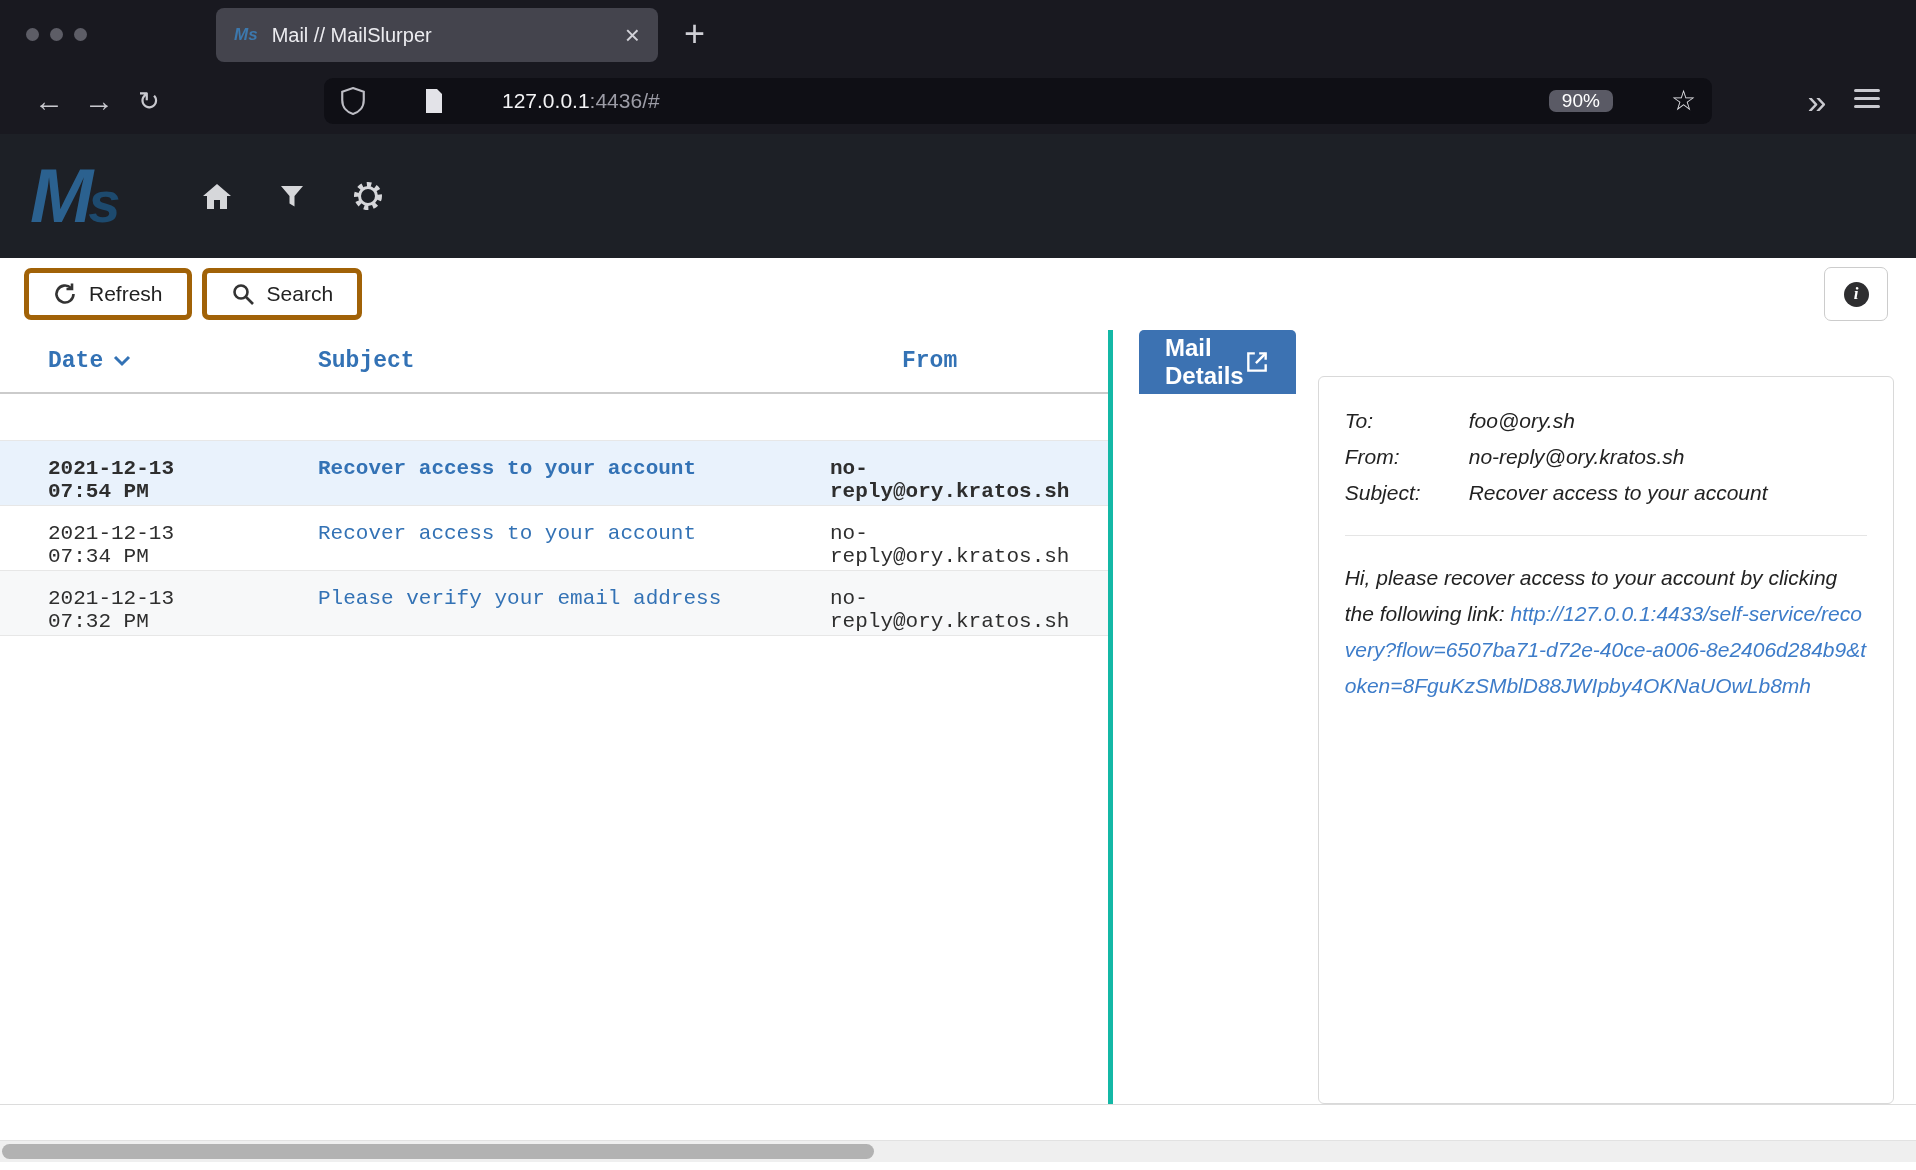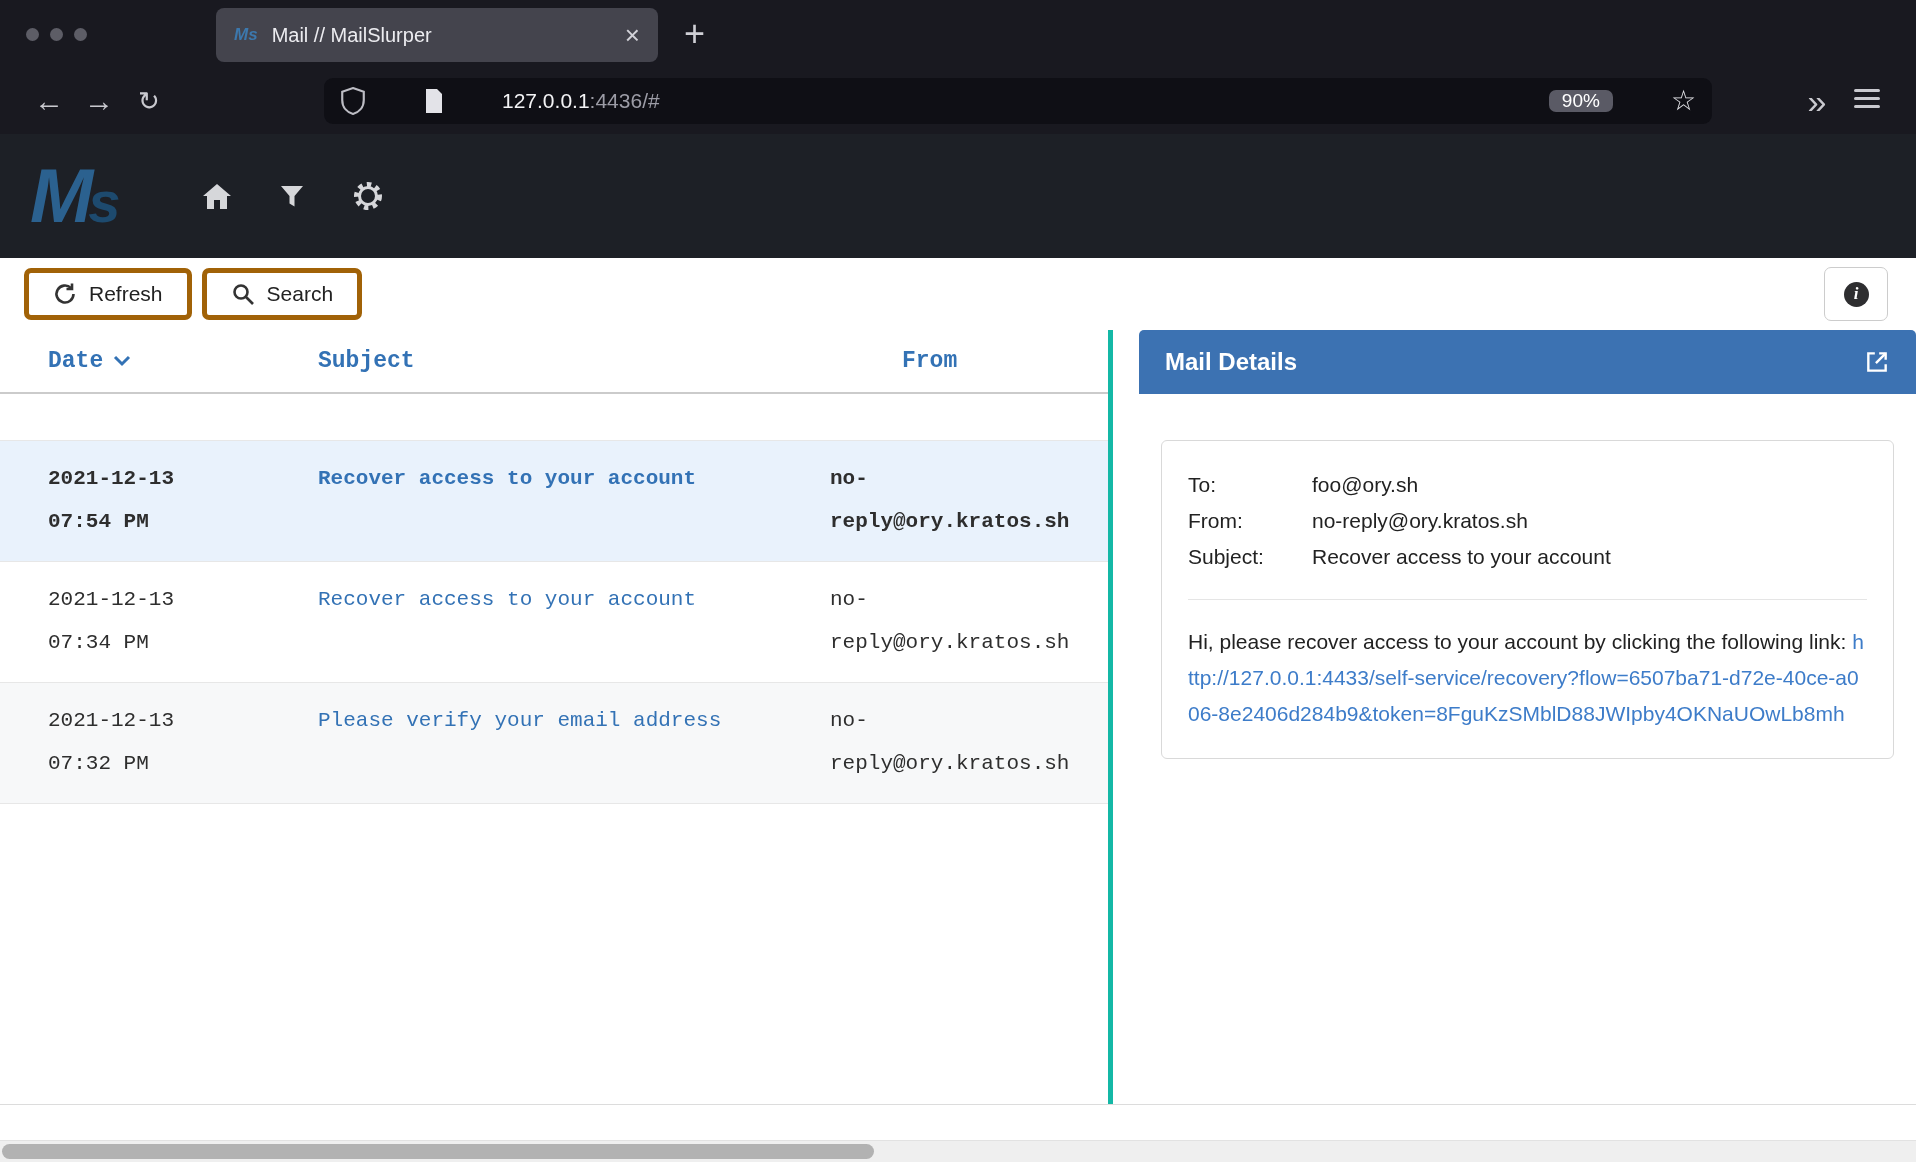--- a/index.html
+++ b/index.html
@@ -44,33 +44,33 @@
 
   
   .content{height:775px;display:flex;border-bottom:1px solid #dcdcdc;}
   .list-pane{width:1113px;border-right:5px solid #14b8a6;font-family:Liberation Mono, monospace;}
   .list-header{height:64px;display:grid;grid-template-columns:280px 520px 1fr;align-items:center;border-bottom:2px solid #cbcbcb;}
   .col-h{color:#3372b5;font-weight:bold;font-size:23px;cursor:default;}
   .h-date{padding-left:48px;display:flex;align-items:center;gap:10px;}
   .h-subject{padding-left:38px;}
   .h-from{padding-left:102px;}
   .rows{margin-top:46px;border-top:1px solid #e7e7e7;}
-  .mail-row{display:grid;grid-template-columns:280px 520px 1fr;border-bottom:1px solid #e7e7e7;padding:16px 0 18px;font-size:21px;line-height:43px;background:#fff;cursor:default;}
+  .mail-row{display:grid;grid-template-columns:280px 520px 1fr;border-bottom:1px solid #e7e7e7;padding:16px 0 2px;font-size:21px;line-height:23px;background:#fff;cursor:default;}
   .mail-row:nth-child(odd){background:#f7f8f9;}
   .mail-row.selected{background:#e9f2fc;}
   .mail-row.selected .cell{font-weight:bold;}
   .cell-date{padding-left:48px;padding-right:60px;color:#2e2e2e;}
   .cell-subject{padding-left:38px;padding-right:30px;color:#3372b5;}
   .cell-from{padding-left:30px;padding-right:63px;color:#2e2e2e;overflow-wrap:break-word;}
 
-  .details-pane{flex:1;padding-left:26px;display:flex;flex-direction:column;}
+  .details-pane{flex:1;padding-left:26px;display:flex;}
   .details-header{height:64px;background:#3c72b2;border-radius:5px 5px 0 0;display:flex;align-items:center;padding:0 26px;}
   .details-title{color:#fff;font-size:24px;font-weight:bold;}
   .external{margin-left:auto;display:flex;}
-  .details-card{margin:46px 22px 0;border:1px solid #d9d9d9;border-radius:6px;padding:26px;font-size:21px;color:#222;background:#fff;}
+  .details-card{margin:46px 22px 0;border:1px solid #d9d9d9;border-radius:6px;padding:26px;font-size:21px;color:#222;background:#fff;font-style:italic;}
   .meta{display:grid;grid-template-columns:124px 1fr;line-height:36px;}
   .card-divider{border:none;border-top:1px solid #e5e5e5;margin:24px 0;}
   .body-text{line-height:36px;}
   .mail-link{color:#3d7cc9;word-break:break-all;text-decoration:none;cursor:pointer;}
 
   .hscroll{position:absolute;left:0;right:0;bottom:8px;height:22px;background:#efefef;border-top:1px solid #e2e2e2;}
   .hthumb{position:absolute;left:2px;top:3px;width:872px;height:15px;background:#b2b2b2;border-radius:8px;}
 </style>
 </head>
 <body>

